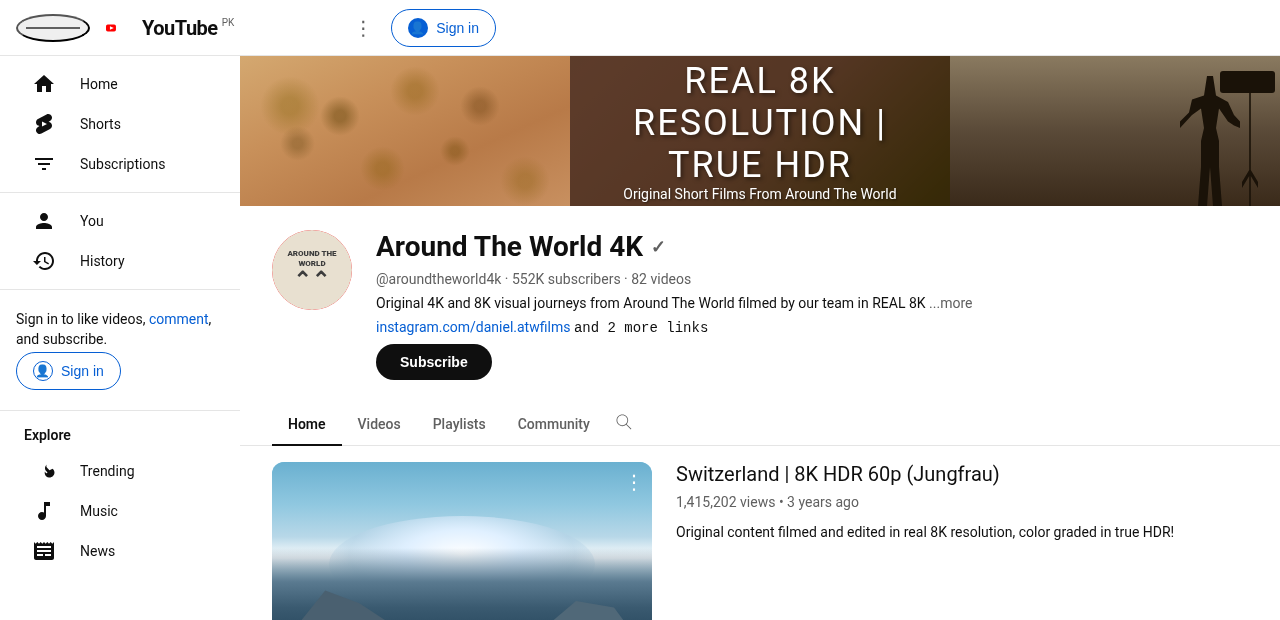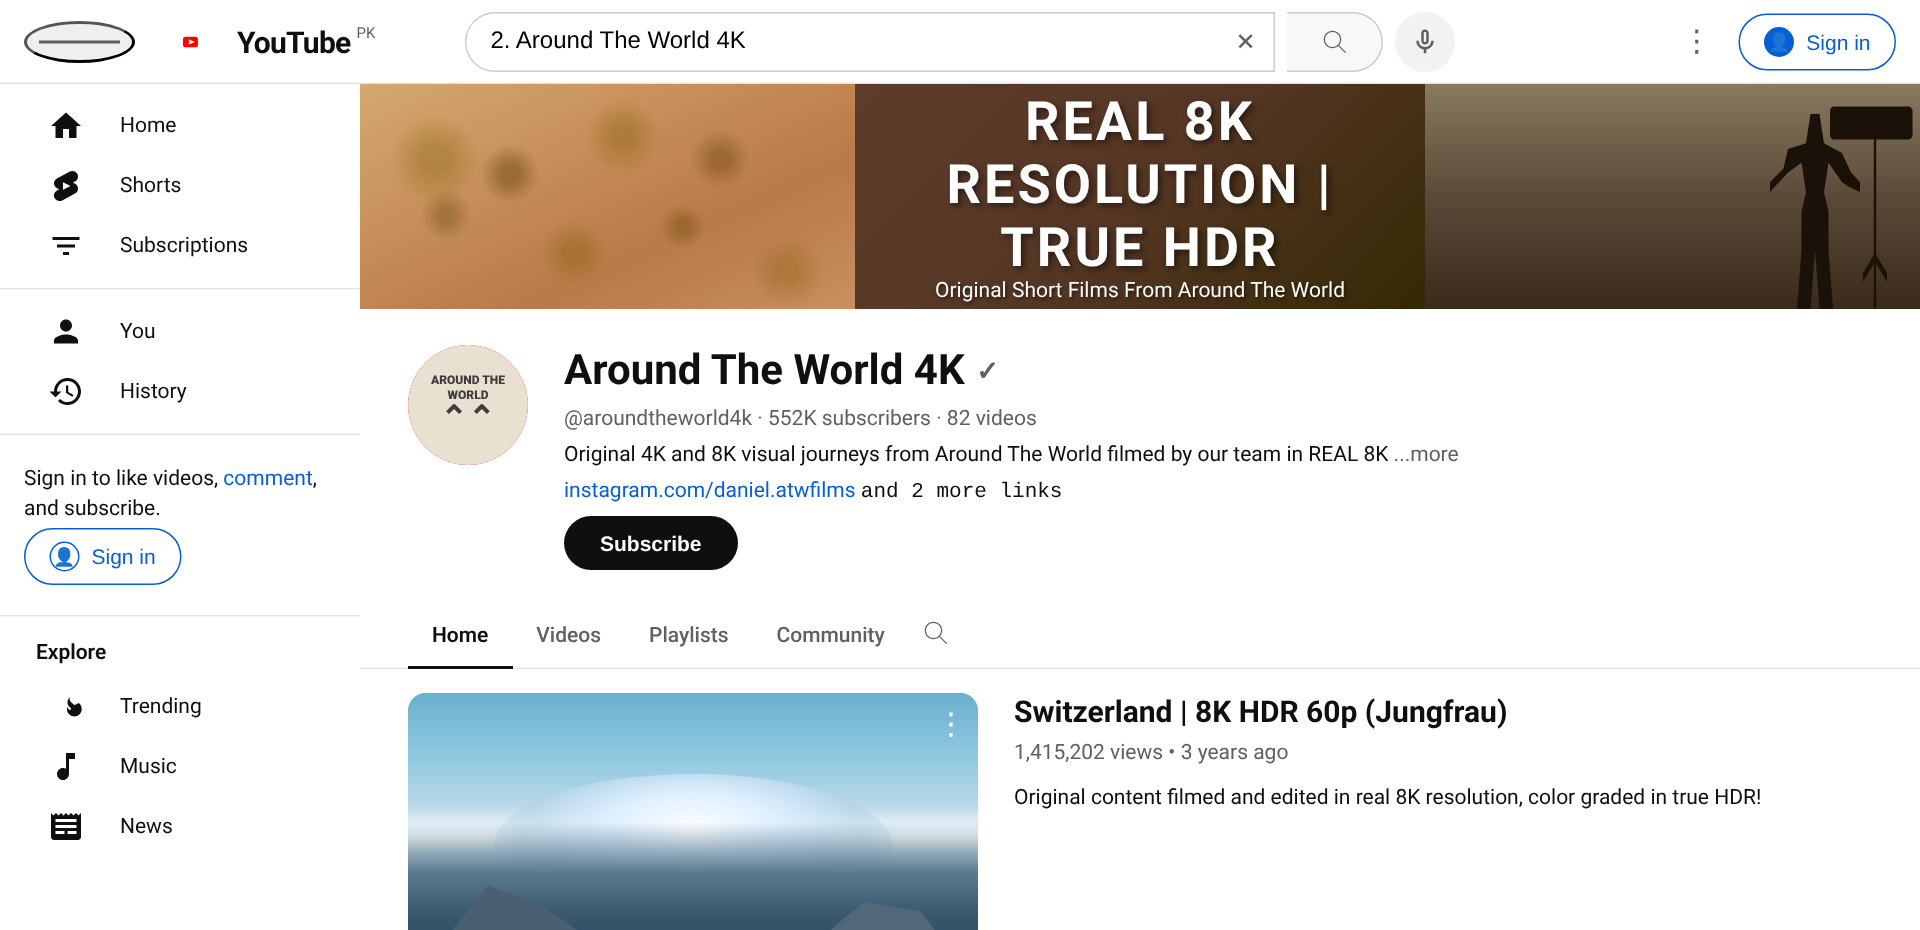--- a/index.html
+++ b/index.html
@@ -4,21 +4,21 @@
   <style>
     * { margin: 0; padding: 0; box-sizing: border-box; }
     body { font-family: 'Roboto', Arial, sans-serif; background: #fff; color: #0f0f0f; font-size: 14px; overflow: hidden; width: 1280px; height: 620px; }
 
     
     .header {
       display: flex; align-items: center; height: 56px; padding: 0 16px;
       position: fixed; top: 0; left: 0; right: 0; background: #fff; z-index: 100;
       border-bottom: 1px solid #e5e5e5;
     }
-    .header-left { display: flex; align-items: center; gap: 32px; width: 240px; }
+    .header-left { display: flex; align-items: center; gap: 16px; width: 240px; }
     .hamburger { cursor: pointer; padding: 8px; border-radius: 50%; display: flex; align-items: center; justify-content: center; }
     .hamburger span { display: block; width: 18px; height: 2px; background: #606060; margin: 3px 0; }
     .logo { display: flex; align-items: center; gap: 4px; text-decoration: none; }
     .logo-icon { width: 32px; height: 22px; }
     .logo-text { font-size: 20px; font-weight: 700; color: #0f0f0f; letter-spacing: -0.5px; }
     .logo-pk { font-size: 10px; color: #606060; margin-top: -10px; }
 
     .search-bar { flex: 1; display: flex; align-items: center; justify-content: center; gap: 8px; }
     .search-form { display: flex; align-items: center; height: 40px; border: 1px solid #ccc; border-radius: 40px 0 0 40px; overflow: hidden; flex: 1; max-width: 540px; }
     .search-input { flex: 1; border: none; outline: none; padding: 8px 16px; font-size: 16px; background: #fff; }
@@ -51,21 +51,21 @@
     .sign-in-section a { color: #065fd4; text-decoration: none; }
     .sign-in-sidebar-btn { display: flex; align-items: center; gap: 8px; padding: 8px 16px; border: 1px solid #065fd4; border-radius: 20px; color: #065fd4; font-size: 14px; font-weight: 500; cursor: pointer; background: none; }
 
     
     .main { margin-left: 240px; margin-top: 56px; height: calc(100% - 56px); overflow-y: auto; }
 
     
     .channel-banner { width: 100%; height: 150px; object-fit: cover; overflow: hidden; position: relative; }
     .banner-img { width: 100%; height: 150px; background: linear-gradient(135deg, #c8a26b 0%, #e8956a 30%, #d4885a 50%, #8b6914 70%, #4a3c28 100%); display: flex; align-items: center; justify-content: flex-end; position: relative; }
     .banner-content { position: absolute; left: 0; right: 0; top: 0; bottom: 0; display: flex; align-items: center; justify-content: center; flex-direction: column; gap: 8px; }
-    .banner-title { font-size: 36px; font-weight: 700; color: #fff; letter-spacing: 2px; text-shadow: 2px 2px 4px rgba(0,0,0,0.5); }
+    .banner-title { font-size: 36px; font-weight: 400; color: #fff; letter-spacing: 2px; text-shadow: 2px 2px 4px rgba(0,0,0,0.5); }
     .banner-subtitle { font-size: 14px; color: #fff; text-shadow: 1px 1px 2px rgba(0,0,0,0.5); }
 
     
     .channel-info { display: flex; align-items: flex-start; padding: 24px 32px; gap: 24px; }
     .channel-avatar { width: 80px; height: 80px; border-radius: 50%; background: #ef4444; display: flex; align-items: center; justify-content: center; flex-shrink: 0; overflow: hidden; }
     .channel-details { flex: 1; }
     .channel-name { font-size: 28px; font-weight: 700; color: #0f0f0f; display: flex; align-items: center; gap: 8px; margin-bottom: 8px; }
     .verified-icon { color: #606060; font-size: 18px; }
     .channel-meta { font-size: 14px; color: #606060; margin-bottom: 8px; }
     .channel-desc { font-size: 14px; color: #0f0f0f; margin-bottom: 8px; }
@@ -79,21 +79,21 @@
     .channel-tab { padding: 12px 16px; font-size: 14px; font-weight: 500; color: #606060; cursor: pointer; border-bottom: 2px solid transparent; margin-bottom: -1px; }
     .channel-tab.active { color: #0f0f0f; border-bottom-color: #0f0f0f; font-weight: 600; }
     .tab-search { margin-left: 8px; cursor: pointer; color: #606060; font-size: 20px; }
 
     
     .video-section { display: flex; gap: 24px; padding: 16px 32px; }
     .video-thumb { width: 380px; height: 214px; border-radius: 12px; background: linear-gradient(180deg, #87ceeb 0%, #c0d8e8 40%, #8ab4c8 60%, #4a7a9b 80%, #2a5a7a 100%); flex-shrink: 0; position: relative; overflow: hidden; cursor: pointer; }
     .thumb-menu { position: absolute; top: 8px; right: 8px; color: #fff; font-size: 20px; cursor: pointer; }
 
     .video-info { flex: 1; }
-    .video-title { font-size: 20px; font-weight: 700; color: #0f0f0f; margin-bottom: 8px; }
+    .video-title { font-size: 20px; font-weight: 400; color: #0f0f0f; margin-bottom: 8px; }
     .video-stats { font-size: 14px; color: #606060; margin-bottom: 12px; }
     .video-desc { font-size: 14px; color: #0f0f0f; line-height: 1.5; }
   </style>
 </head>
 <body>
 
 <div class="header">
   <div class="header-left">
     <button class="hamburger">
       <span></span>
@@ -103,36 +103,20 @@
     <a class="logo">
       <svg class="logo-icon" viewBox="0 0 90 20">
         <rect x="0" y="0" width="28" height="20" rx="5" fill="#FF0000"></rect>
         <polygon points="11,5 22,10 11,15" fill="white"></polygon>
       </svg>
       <span class="logo-text">YouTube</span>
       <span class="logo-pk">PK</span>
     </a>
   </div>
 
-  <div class="search-bar">
-    <div class="search-form">
-      <input class="search-input" type="text" value="2. Around The World 4K" style="">
-      <button class="search-clear">✕</button>
-    </div>
-    <button class="search-btn">
-      <svg viewBox="0 0 24 24">
-          <path d="M20.87 20.17l-5.59-5.59C16.35 13.35 17 11.75 17 10c0-3.87-3.13-7-7-7s-7 3.13-7 7 3.13 7 7 7c1.75 0 3.35-.65 4.58-1.71l5.59 5.59.7-.71zM10 16c-3.31 0-6-2.69-6-6s2.69-6 6-6 6 2.69 6 6-2.69 6-6 6z"></path>
-        </svg>
-    </button>
-    <button class="mic-btn">
-      <svg width="20" height="20" viewBox="0 0 24 24" fill="#606060">
-          <path d="M12 14c1.66 0 3-1.34 3-3V5c0-1.66-1.34-3-3-3S9 3.34 9 5v6c0 1.66 1.34 3 3 3zm-1-9c0-.55.45-1 1-1s1 .45 1 1v6c0 .55-.45 1-1 1s-1-.45-1-1V5zm6 6c0 2.76-2.24 5-5 5s-5-2.24-5-5H5c0 3.53 2.61 6.43 6 6.92V21h2v-3.08c3.39-.49 6-3.39 6-6.92h-2z"></path>
-        </svg>
-    </button>
-  </div>
 
   <div class="header-right">
     <button class="icon-btn">⋮</button>
     <button class="sign-in-btn">
       <div class="sign-in-icon">👤</div>
       <span>Sign in</span>
     </button>
   </div>
 </div>
 

